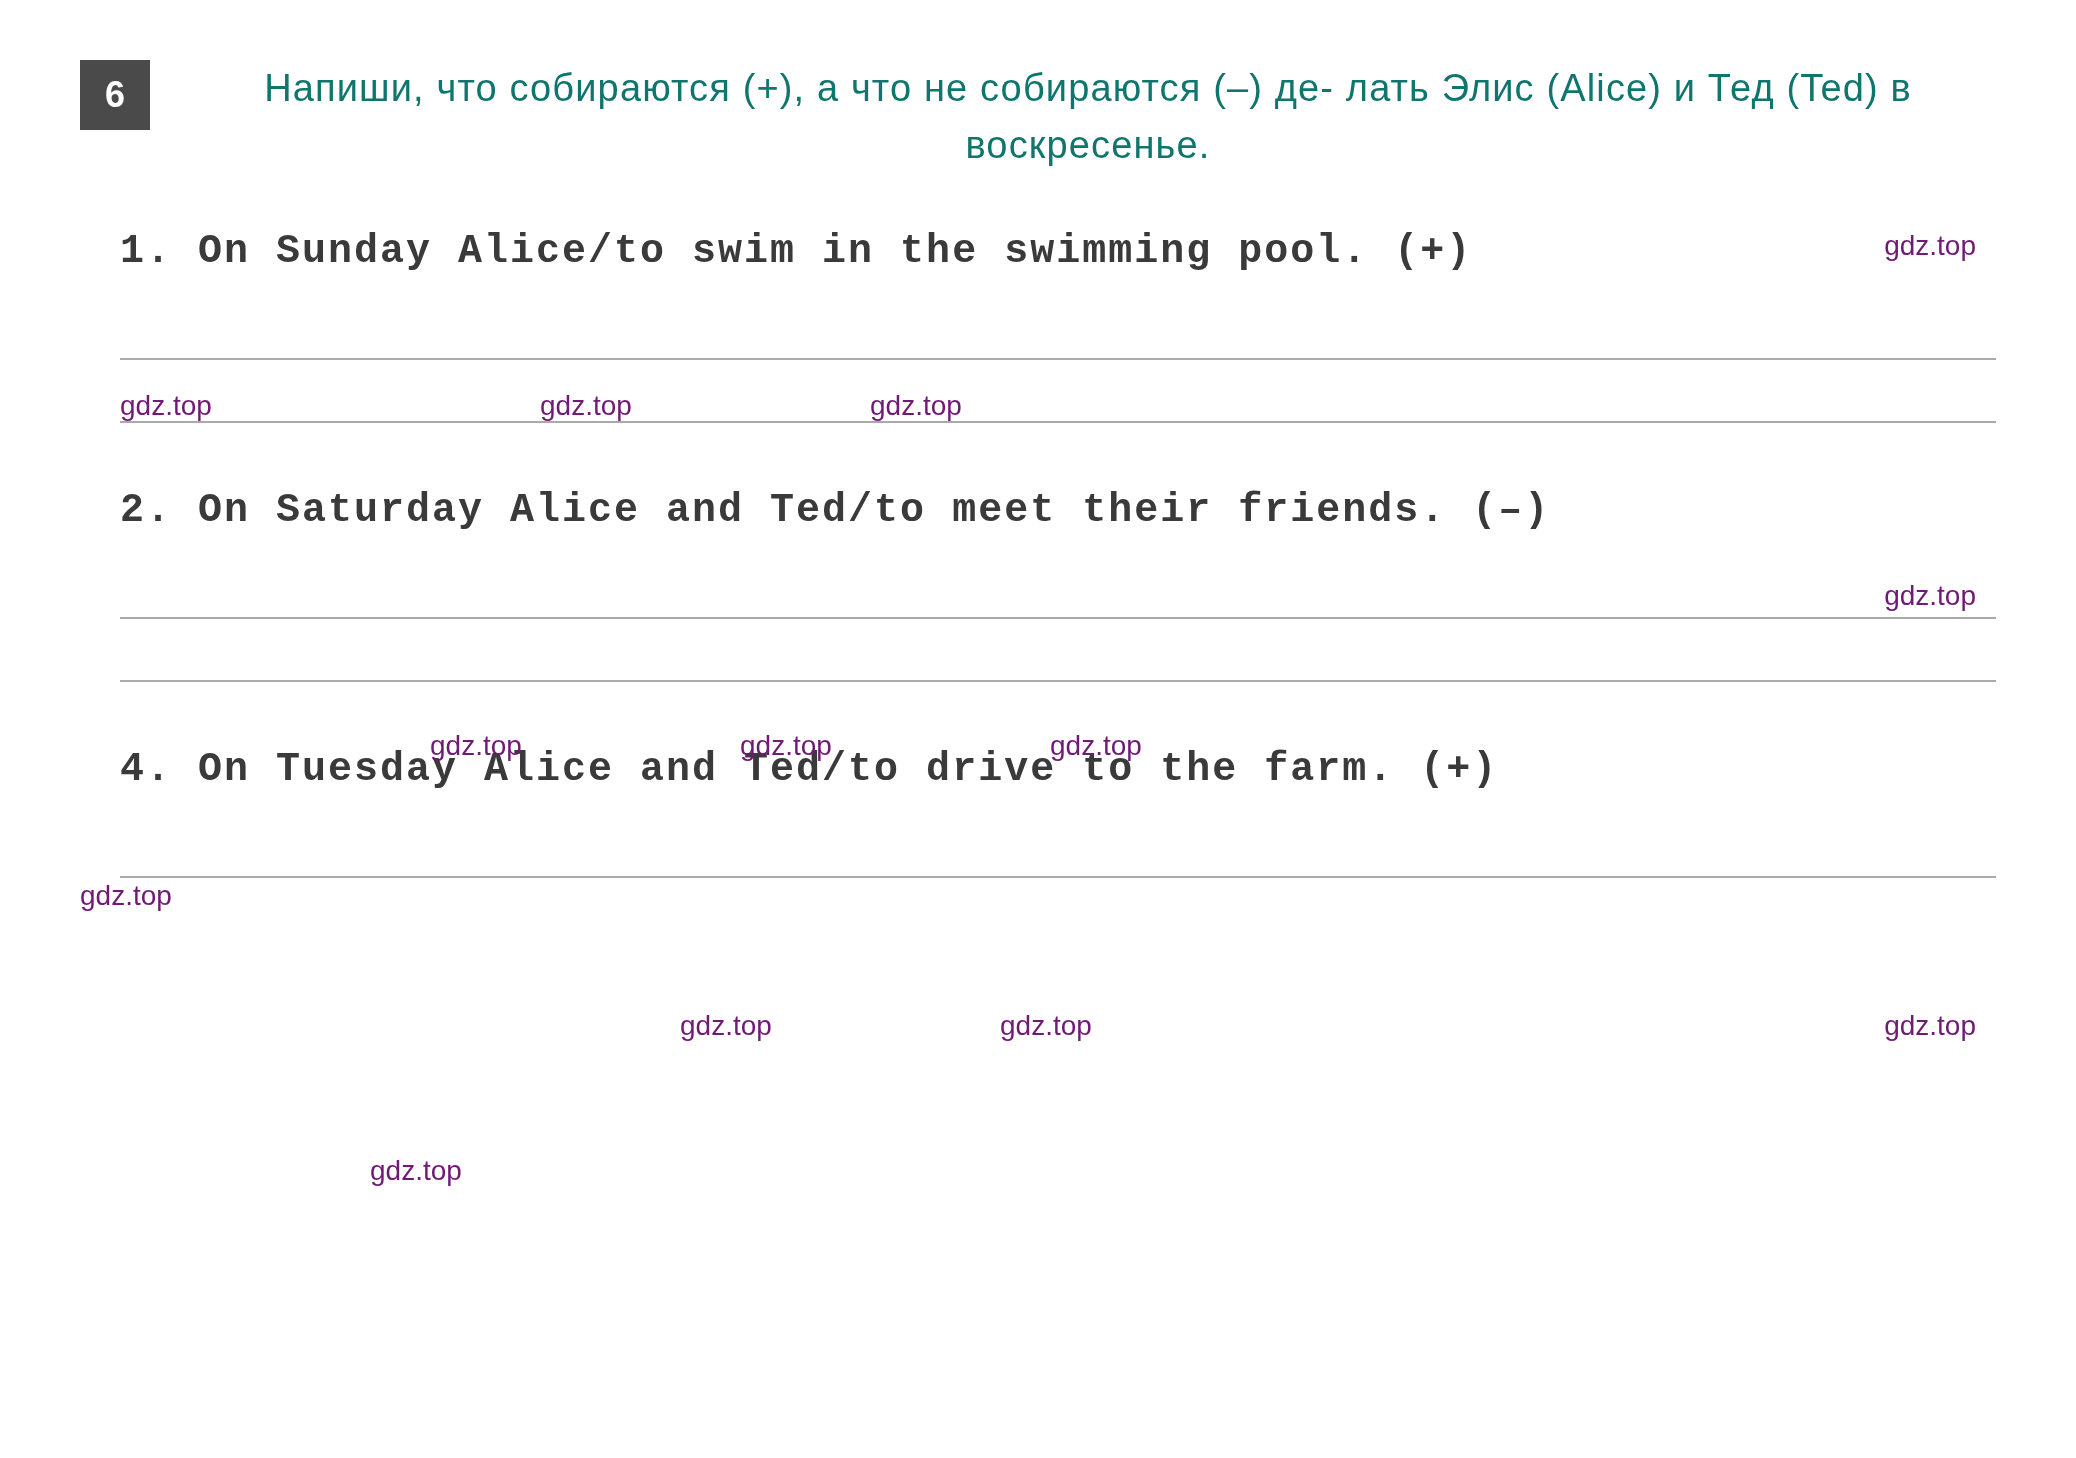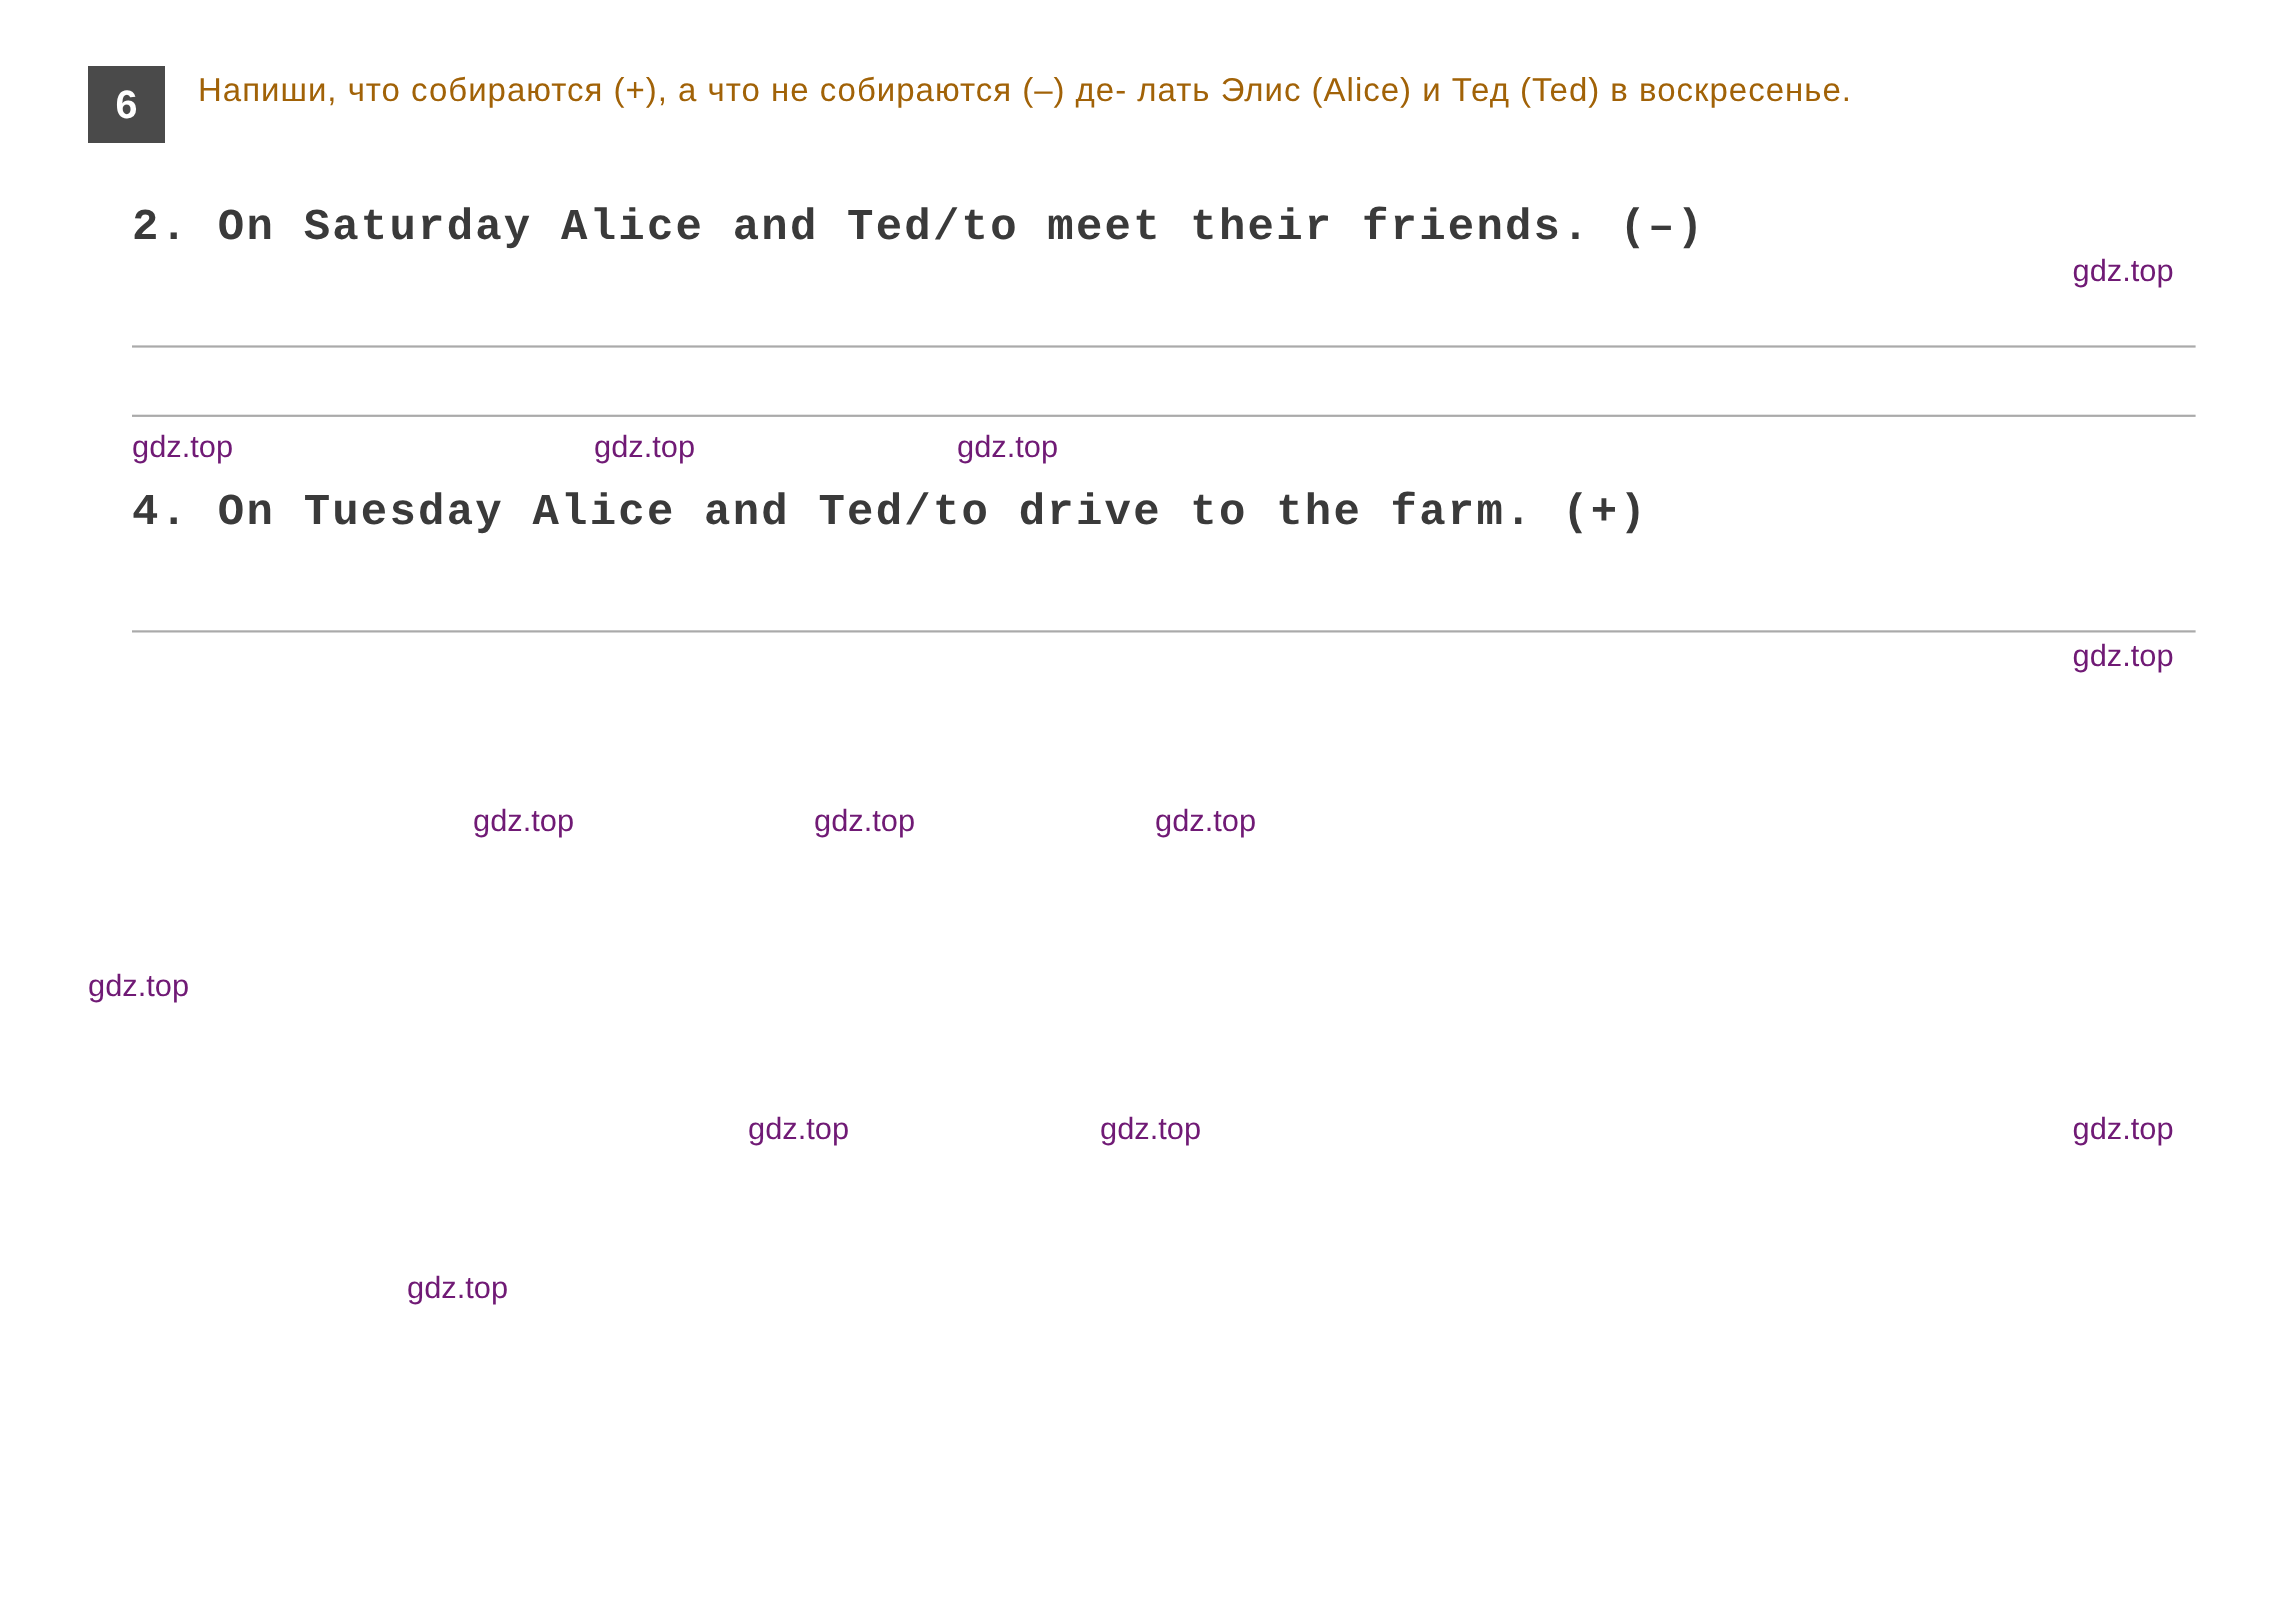--- a/index.html
+++ b/index.html
@@ -41,25 +41,26 @@
       height: 70px;
       display: flex;
       align-items: center;
       justify-content: center;
       flex-shrink: 0;
       font-family: Arial, sans-serif;
     }
 
     .task-instruction {
       font-family: Arial, sans-serif;
-      font-size: 30px;
-      color: #a16207;
+      font-size: 38px;
+      color: #0f766e;
       line-height: 1.5;
       font-weight: normal;
       letter-spacing: 0.03em;
+      text-align: center;
     }
 
     .watermark {
       color: #701a75;
       font-family: Arial, sans-serif;
       font-size: 28px;
       position: absolute;
     }
 
     .exercises-container {
@@ -136,20 +137,27 @@
   <span class="watermark wm-pos-7">gdz.top</span>
   <span class="watermark wm-pos-8">gdz.top</span>
 
   <span class="watermark wm-pos-9">gdz.top</span>
   <span class="watermark wm-pos-10">gdz.top</span>
   <span class="watermark wm-pos-11">gdz.top</span>
   <span class="watermark wm-pos-12">gdz.top</span>
 
   <div class="exercises-container">
 
+    <div class="exercise-item">
+      <div class="exercise-prompt">1. On Sunday Alice/to swim in the swimming pool. (+)</div>
+      <div class="answer-lines">
+        <div class="answer-line"></div>
+        <div class="answer-line"></div>
+      </div>
+    </div>
 
     <div class="exercise-item">
       <div class="exercise-prompt">2. On Saturday Alice and Ted/to meet their friends. (–)</div>
       <div class="answer-lines">
         <div class="answer-line"></div>
         <div class="answer-line"></div>
       </div>
     </div>
 
 

